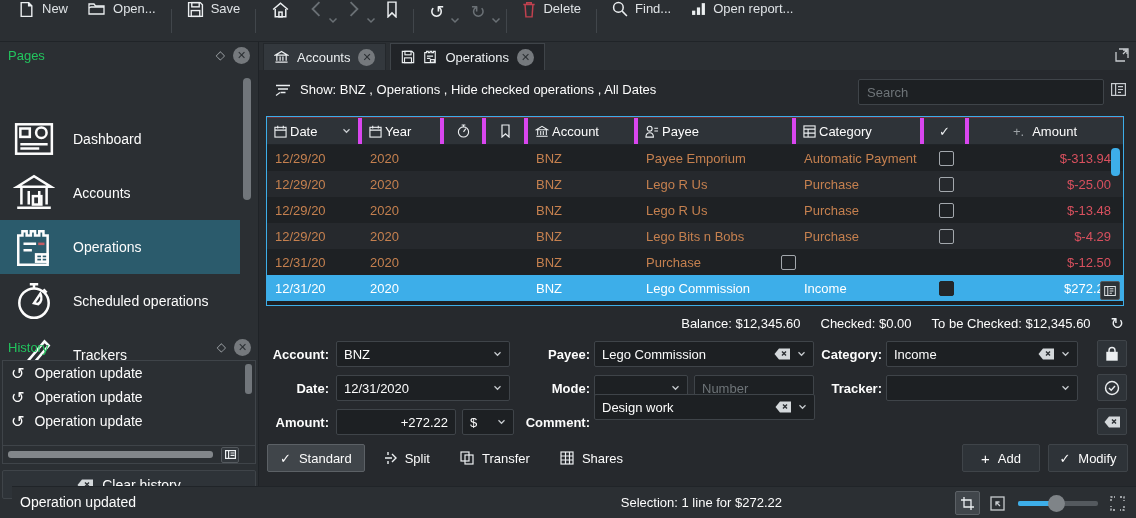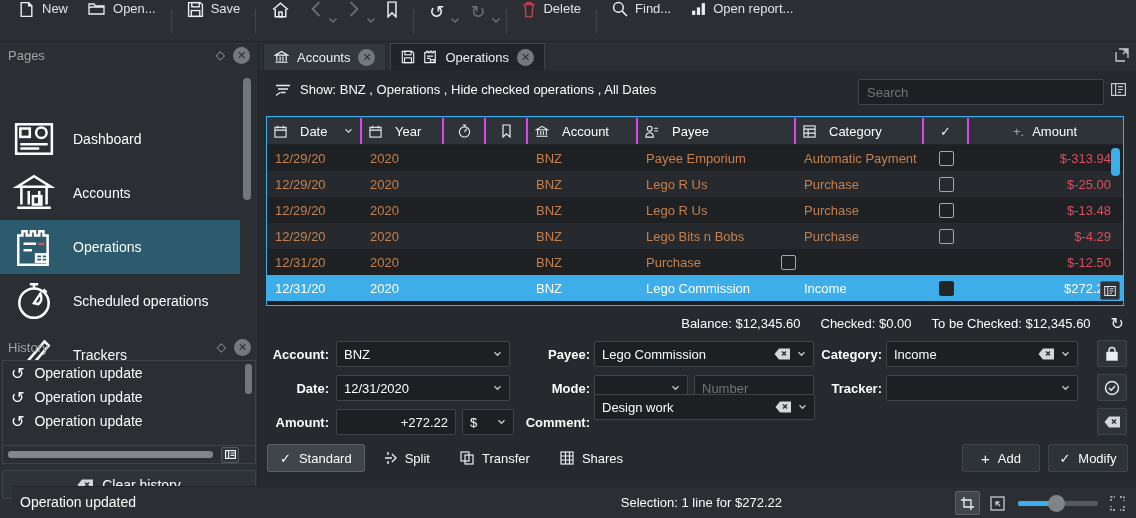--- a/index.html
+++ b/index.html
@@ -17,21 +17,21 @@
   .toolbar{position:absolute;left:0;top:0;width:1136px;height:42px;display:flex;align-items:center;
     background:var(--bg);border-bottom:1px solid #202428;padding-left:8px}
   .tbtn{display:flex;align-items:flex-start;gap:7px;padding:0 10px;height:40px;color:#dfe3e6;cursor:default}
   .tsep{width:1px;height:24px;background:#41464b;margin:0 5px;flex:none}
   .navgrey{color:#6a7075}
   .chev-s{color:#6a7075;margin-left:-4px}
 
   
   .sidebar{position:absolute;left:0;top:42px;width:259px;height:444px;background:var(--bg);border-right:1px solid #1f2327}
   .dock-head{height:26px;display:flex;align-items:center;padding:0 8px;gap:8px}
-  .dock-title{flex:1;color:#a3a3a3}
+  .dock-title{flex:1;color:#22c55e}
   .float-ic{color:#9da2a6;font-size:12px}
   .close-ball{width:17px;height:17px;border-radius:50%;background:#75797d;color:#2b2f33;display:flex;
     align-items:center;justify-content:center;font-size:11px;font-weight:bold;line-height:1}
   .pages-list{position:absolute;left:0;top:70px;width:259px;height:264px;overflow:hidden}
   .page-item{display:flex;align-items:center;gap:18px;height:54px;padding-left:13px;width:240px;color:#fcfcfc;font-size:14px}
   .page-item.sel{background:var(--teal)}
   .pscroll{position:absolute;right:7px;top:36px;width:8px;height:122px;border-radius:4px;background:#71767b}
 
   .hist{position:absolute;left:0;top:292px;width:259px;height:152px}
   .hist-box{position:absolute;left:2px;top:26px;width:254px;height:86px;border:1px solid var(--border);overflow:hidden;background:var(--bg)}
@@ -56,21 +56,21 @@
   .page-area{position:absolute;left:259px;top:70px;width:877px;height:416px;background:var(--page)}
   .filter-row{position:absolute;left:16px;top:12px;display:flex;align-items:center;gap:9px;color:#fcfcfc}
   .search{position:absolute;left:599px;top:9px;width:246px;height:26px;background:var(--dark);
     border:1px solid var(--border);border-radius:2px;color:var(--text);padding:0 8px;font:inherit;outline:none}
   .search::placeholder{color:var(--faint)}
   .srch-cfg{position:absolute;left:852px;top:13px}
 
   
   .table{position:absolute;left:7px;top:46px;width:858px;height:190px;border:1px solid var(--blue);background:var(--dark)}
   .thead{display:flex;height:28px;background:#2e3338;border-top:1px solid #703036;border-bottom:1px solid #202428}
-  .th{display:flex;align-items:center;gap:13px;padding:0 7px;border-right:2px solid #d946ef;color:#fcfcfc}
+  .th{display:flex;align-items:center;gap:3px;padding:0 7px;border-right:4px solid #d946ef;color:#fcfcfc}
   .tr{display:flex;height:26px;align-items:center;background:var(--row)}
   .tr:nth-child(even){background:var(--row-alt)}
   .tr.sel{background:var(--blue)}
   .td{padding:0 8px;color:var(--orange);white-space:nowrap;overflow:hidden}
   .tr.sel .td{color:#ffffff}
   .c-date{width:95px}.c-year{width:82px}.c-sw{width:42px}.c-bm{width:42px}
   .c-account{width:110px}.c-payee{width:158px}.c-category{width:128px}
   .c-check{width:45px;display:flex;justify-content:center}
   .c-amount{flex:1;text-align:right;padding-right:12px}
   .neg{color:var(--red) !important}

